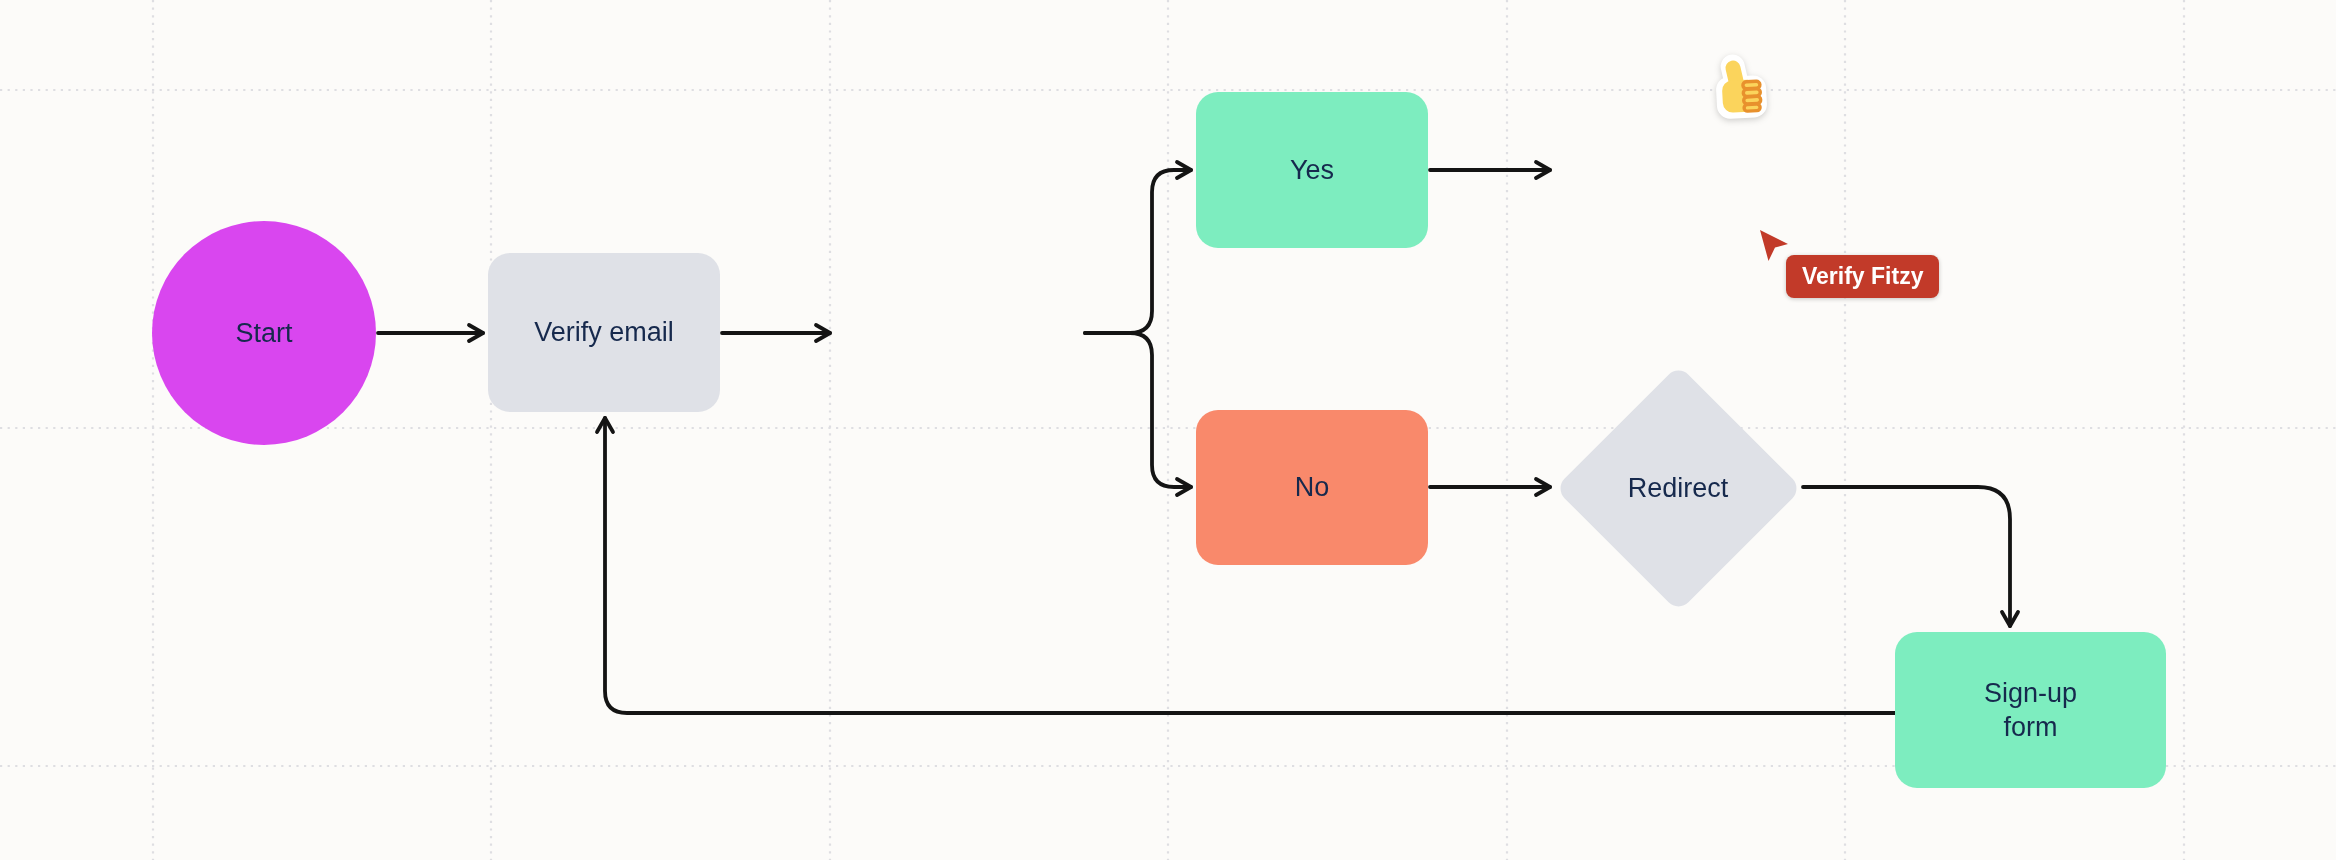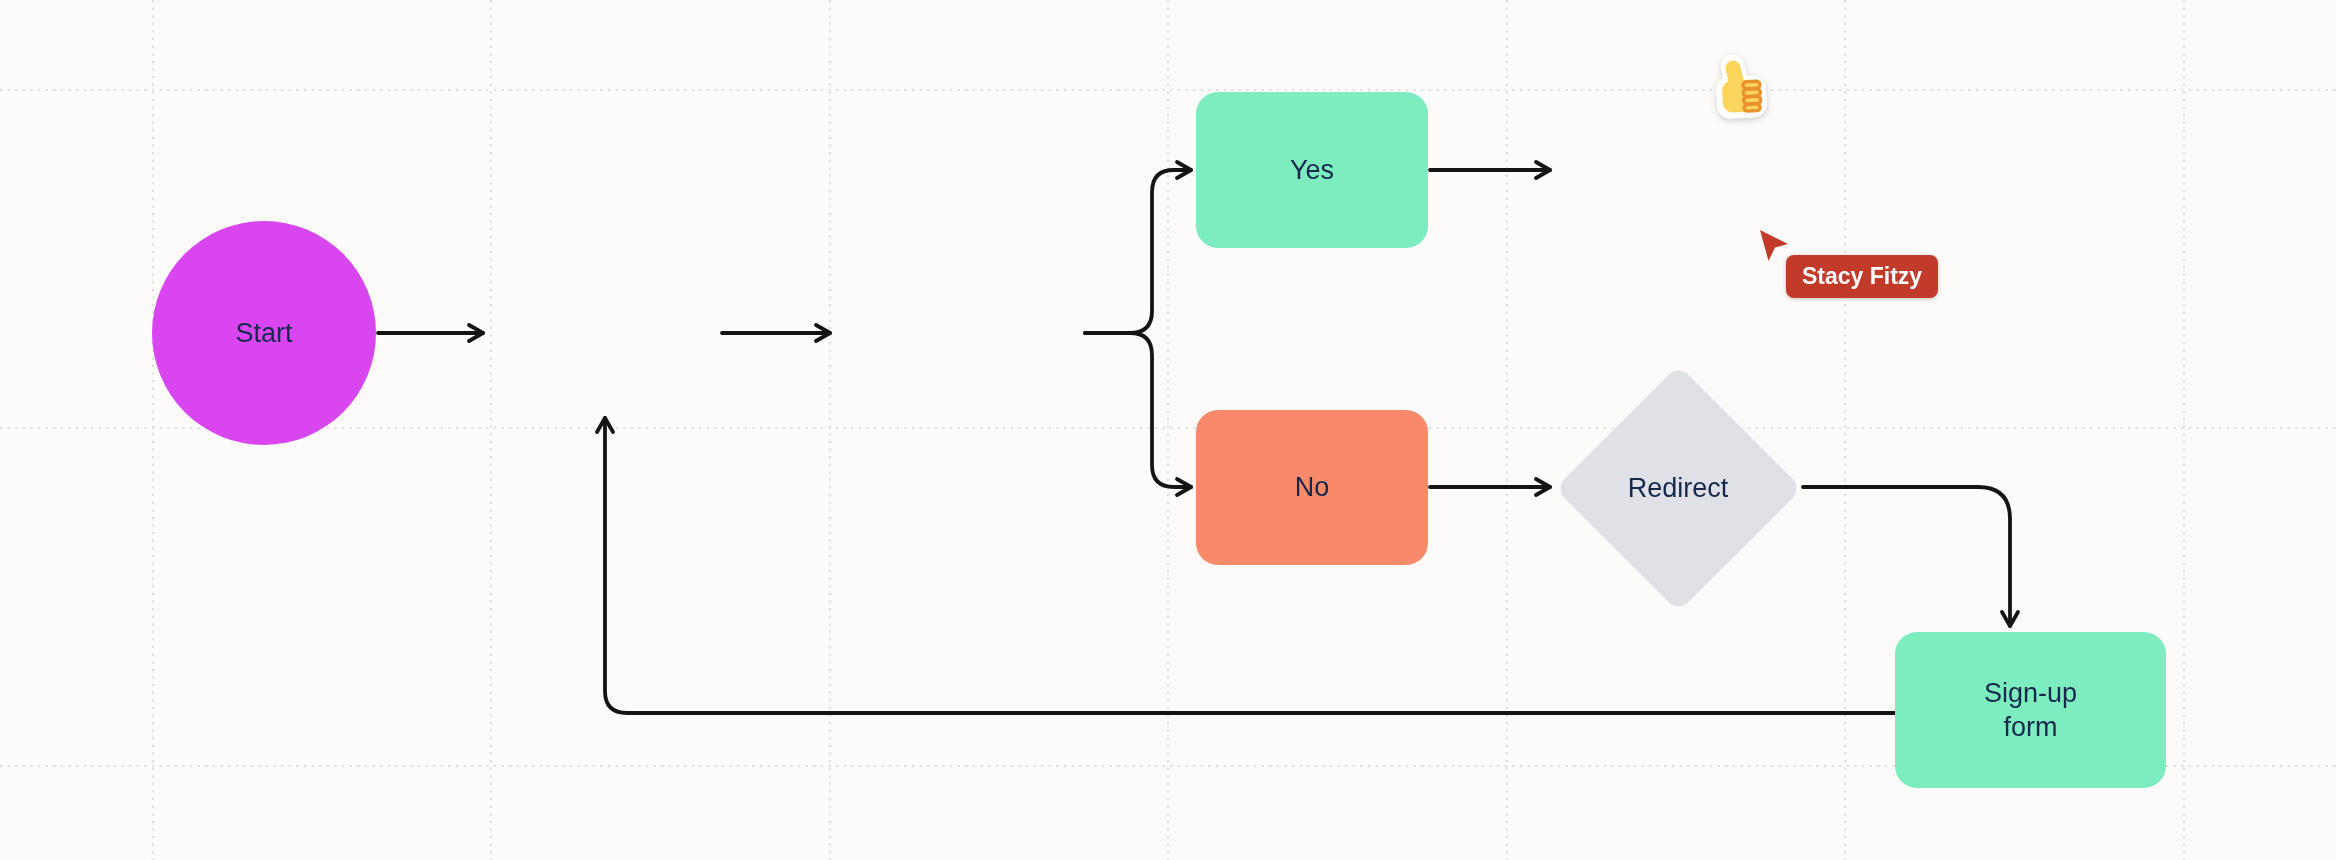--- a/index.html
+++ b/index.html
@@ -103,20 +103,23 @@
       <path d="M 1430 487 H 1550" marker-end="url(#arrowhead)"></path>
       <path d="M 1803 487 H 1978 Q 2010 487 2010 519 V 626" marker-end="url(#arrowhead)"></path>
       <path d="M 1895 713 H 627 Q 605 713 605 691 V 418" marker-end="url(#arrowhead)"></path>
     </g>
   </svg>
 
   <div class="node shape-circle" style="left:152px; top:221px; width:224px; height:224px;">
     <span class="label">Start</span>
   </div>
 
+  <div class="node shape-rect fill-gray" style="left:488px; top:253px; width:232px; height:159px;">
+    <span class="label">Verify email</span>
+  </div>
 
 
   <div class="node shape-rect fill-salmon" style="left:1196px; top:410px; width:232px; height:155px;">
     <span class="label">No</span>
   </div>
 
   <div class="node shape-rect fill-green" style="left:1196px; top:92px; width:232px; height:156px;">
     <span class="label">Yes</span>
   </div>
 
@@ -147,16 +150,16 @@
         <rect x="33" y="45.2" width="17" height="7" rx="3.5"></rect>
         <rect x="33" y="52.8" width="16" height="6.6" rx="3.3"></rect>
       </g>
     </g>
   </svg>
 
   <svg class="collab-cursor" viewBox="0 0 34 36">
     <path d="M2 1 L30 15 L17 18.5 L10.5 32 Z" fill="#C23A29"></path>
   </svg>
   <div class="collab-label">
-    <span>Stacy Fitzy</span>
+    <span>Verify Fitzy</span>
   </div>
 
 </div>
 
 </body></html>

